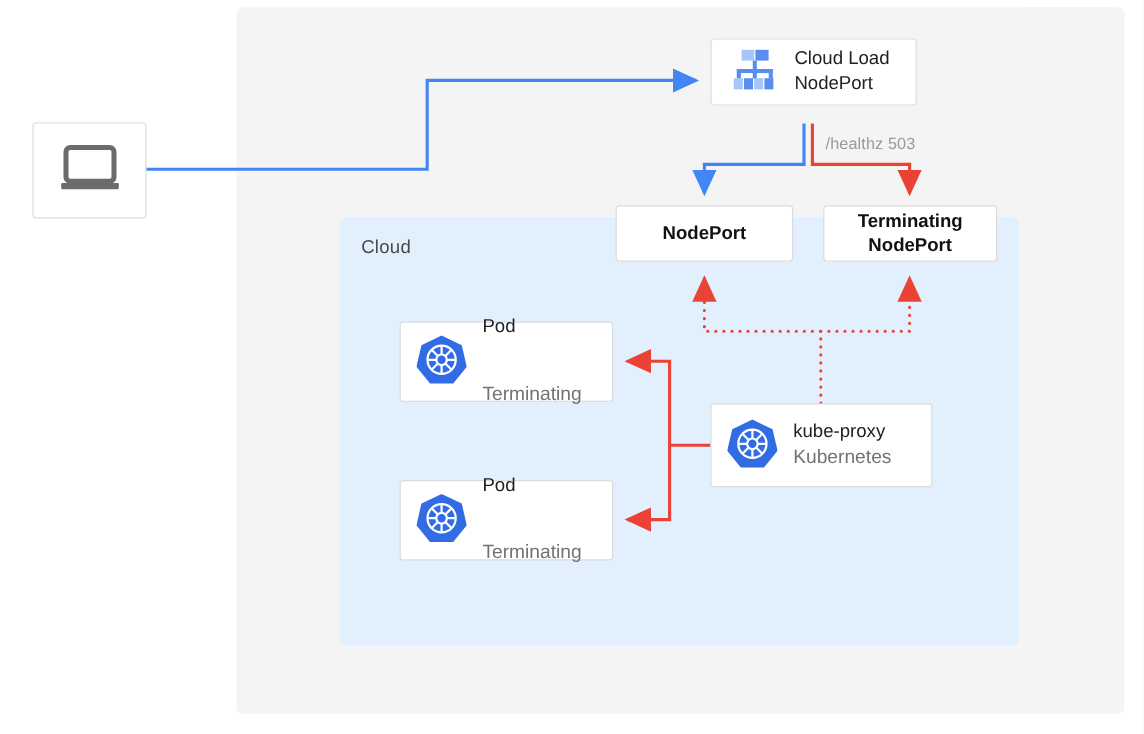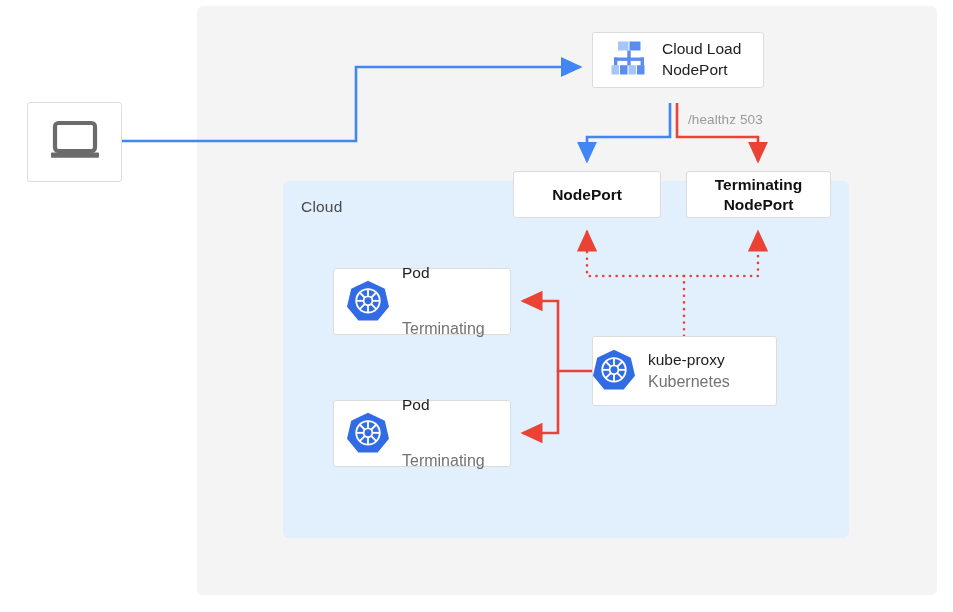--- a/index.html
+++ b/index.html
@@ -57,21 +57,21 @@
   
   .nodeport-box{left:513px;top:171px;width:148px;height:47px;}
   .hc-nodeport-box{left:686px;top:171px;width:145px;height:47px;}
 
   
   .pod-card{left:333px;top:268px;width:178px;height:67px;padding-left:13px;}
   .pod-card2{left:333px;top:400px;width:178px;height:67px;padding-left:13px;}
   .pod-card .card-text,.pod-card2 .card-text{margin-left:13px;gap:34px;}
 
   
-  .kp-card{left:592px;top:336px;width:185px;height:70px;}
+  .kp-card{left:592px;top:336px;width:185px;height:70px;padding-left:13px;}
   .kp-card .card-text{margin-left:13px;}
 
   
   .healthz-label{
     position:absolute;left:688px;top:112px;
     font-size:13.5px;font-weight:normal;color:#9a9a9a;letter-spacing:.1px;
   }
 
   svg.lines{position:absolute;left:0;top:0;width:953px;height:612px;pointer-events:none;}
 </style>

